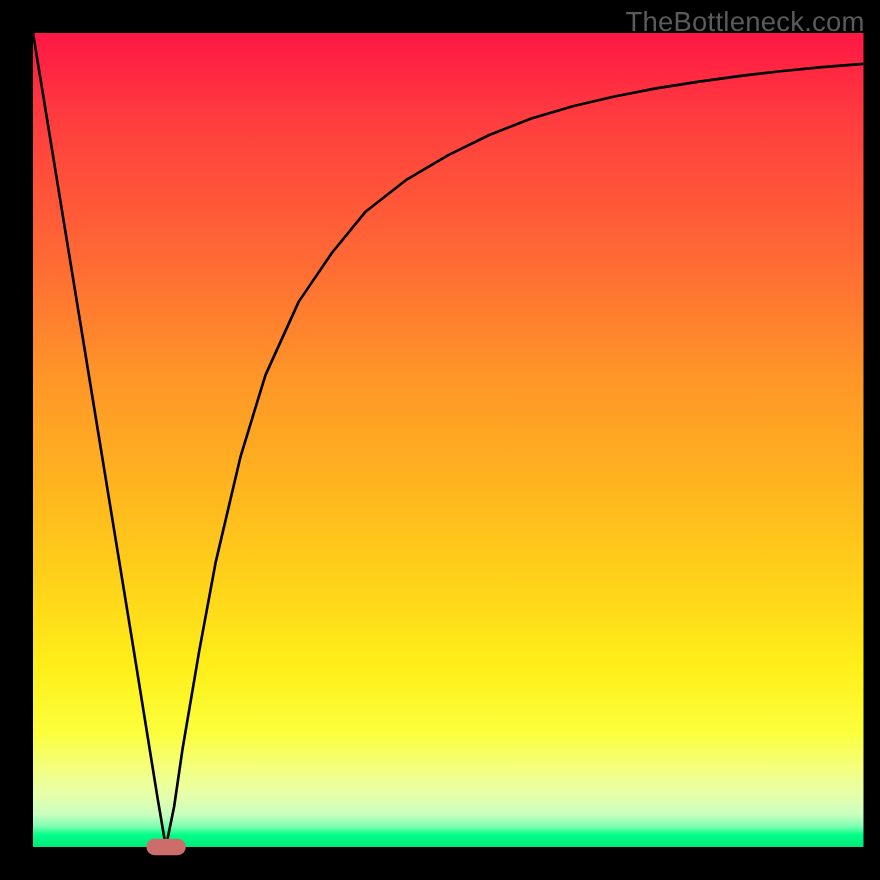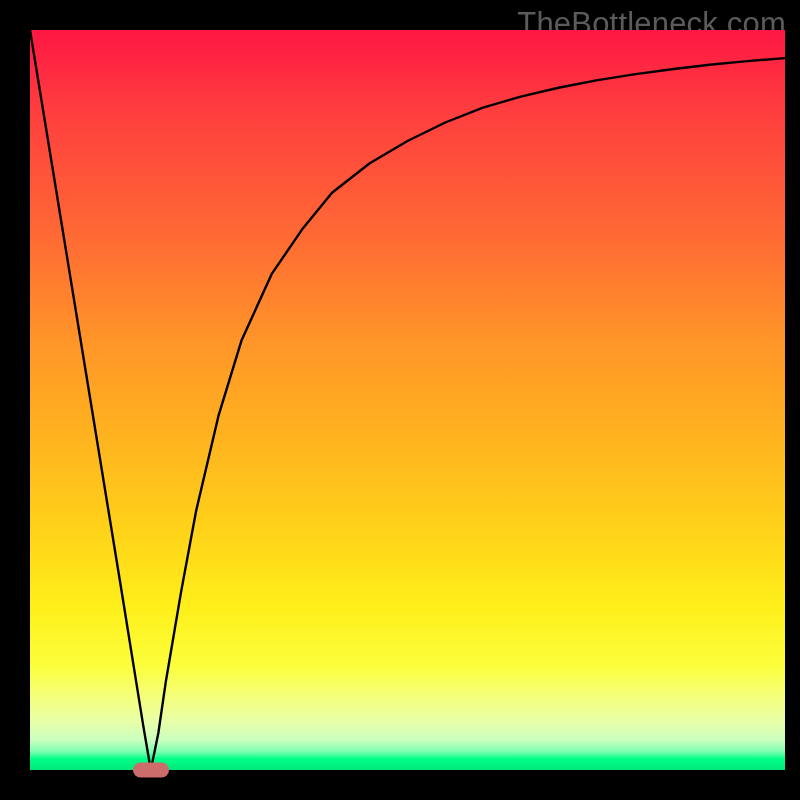--- a/index.html
+++ b/index.html
@@ -39,21 +39,21 @@
       #7dffb0 97.5%,
       #00ff88 98.5%,
       #00e87a 100%
     );
   }
   .watermark {
     position: absolute;
     top: 6px;
     right: 14px;
     color: #5b5b5b;
-    font-size: 31px;
+    font-size: 25px;
     font-weight: 500;
     letter-spacing: 0.2px;
     user-select: none;
   }
   svg.curve {
     position: absolute;
     left: 0;
     top: 0;
     width: 755px;
     height: 740px;

